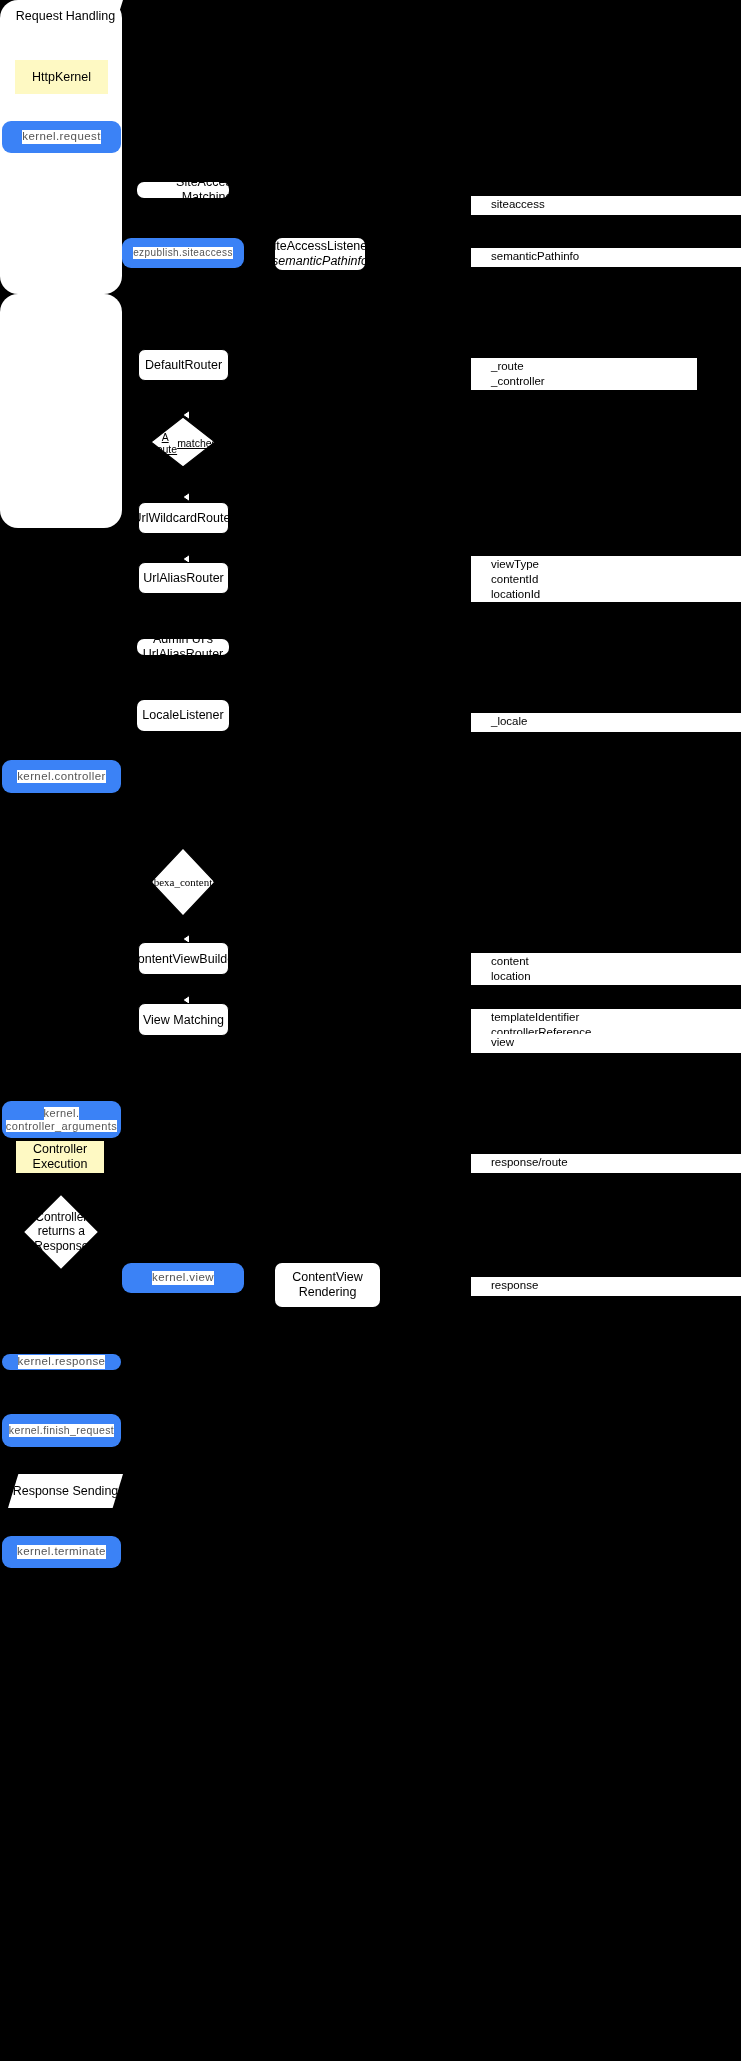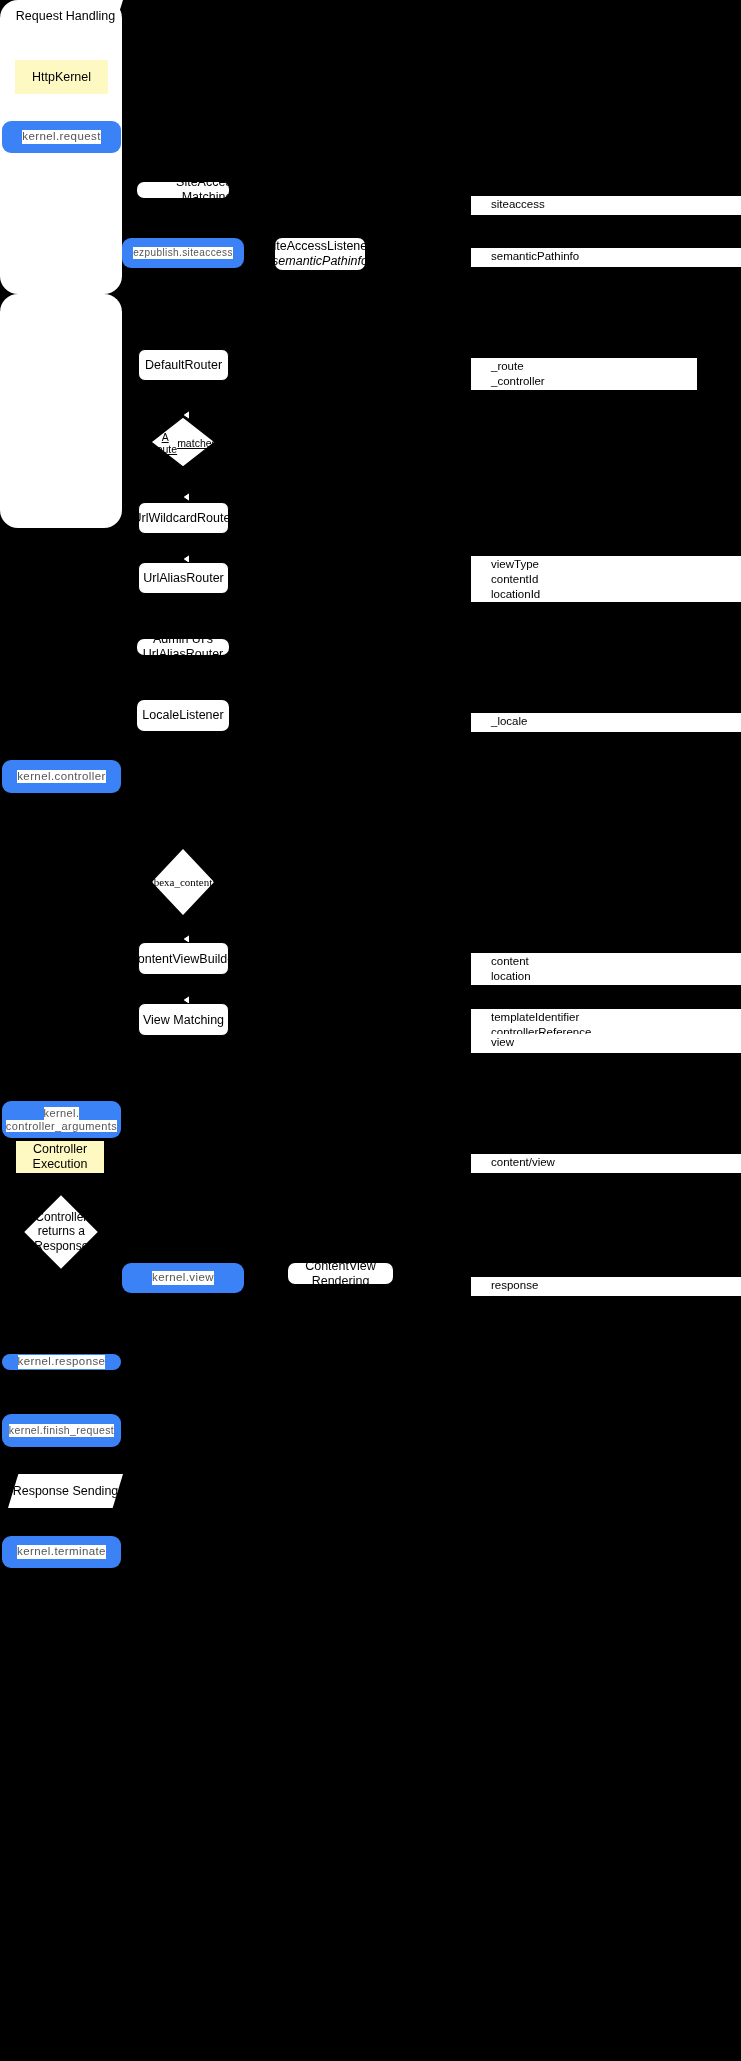--- a/index.html
+++ b/index.html
@@ -205,36 +205,36 @@
 
   <div class="node event" style="left:2px;top:1081px;width:119px;height:37px;flex-direction:column;font-size:11px;margin-top:20px;">
     <span>kernel.</span>
     <span>controller_arguments</span>
   </div>
 
   <div class="node plain-rect" style="left:16px;top:1141px;width:88px;height:32px;">
     <span>Controller Execution</span>
   </div>
   <div class="rlabel" style="left:471px;top:1154px;width:270px;height:19px;">
-    <div>content/view</div>
+    <div>response/route</div>
   </div>
 
   <div class="diamond-solid" style="left:35px;top:1206px;width:52px;height:52px;transform:rotate(45deg);">
     <div class="dtext">
       <span>Controller</span><br>
       <span>returns a</span><br>
       <span>Response</span>
     </div>
   </div>
 
   <div class="node event" style="left:122px;top:1263px;width:122px;height:30px;">
     <span>kernel.view</span>
   </div>
 
-  <div class="node round-white" style="left:288px;top:1263px;width:105px;height:21px;">
+  <div class="node round-white" style="left:275px;top:1263px;width:105px;height:44px;">
     <span>ContentView Rendering</span>
   </div>
   <div class="rlabel" style="left:471px;top:1277px;width:270px;height:19px;">
     <div>response</div>
   </div>
 
   <div class="node event" style="left:2px;top:1354px;width:119px;height:16px;border-radius:8px;">
     <span>kernel.response</span>
   </div>
 

